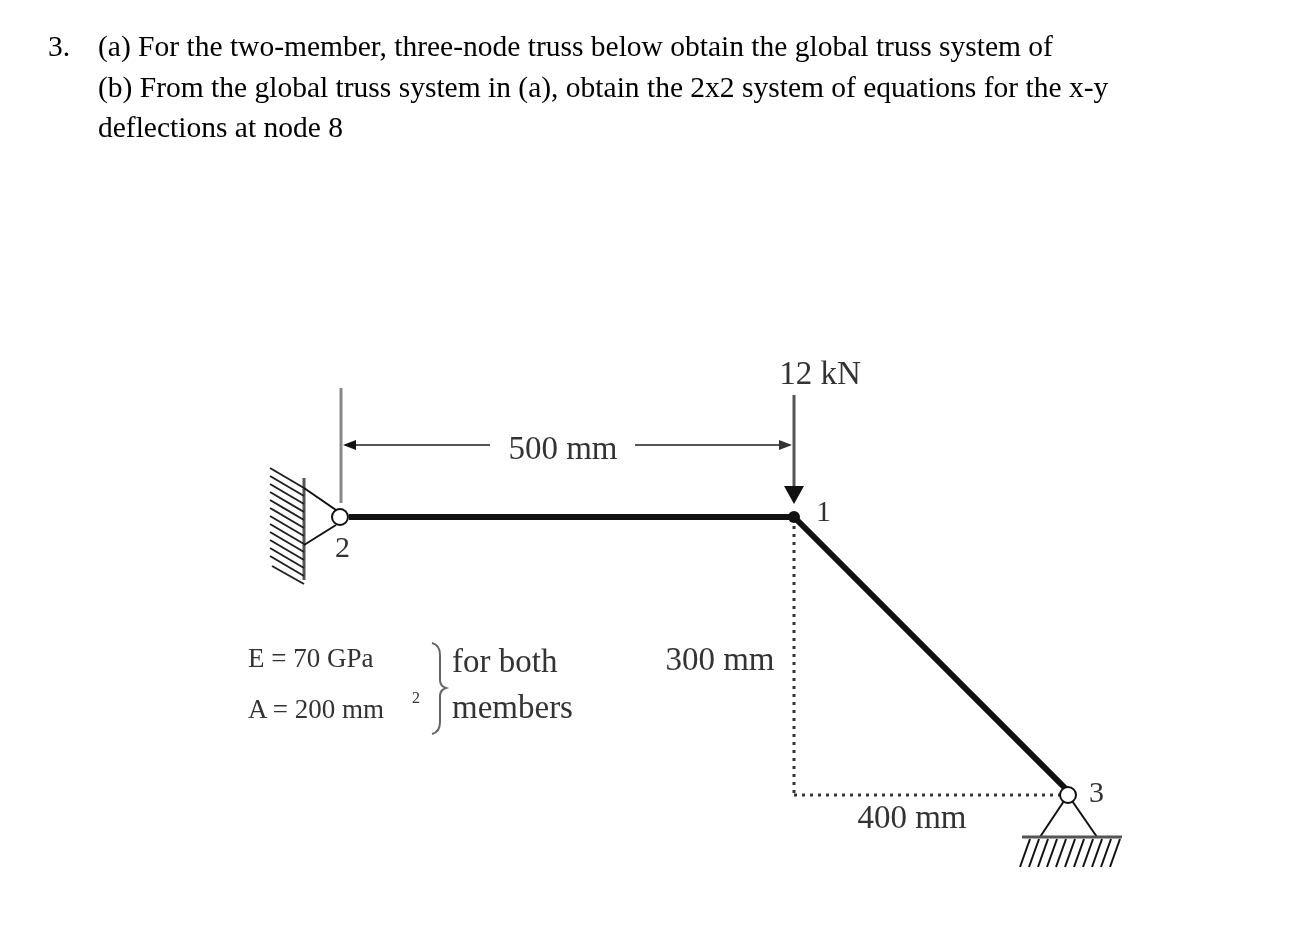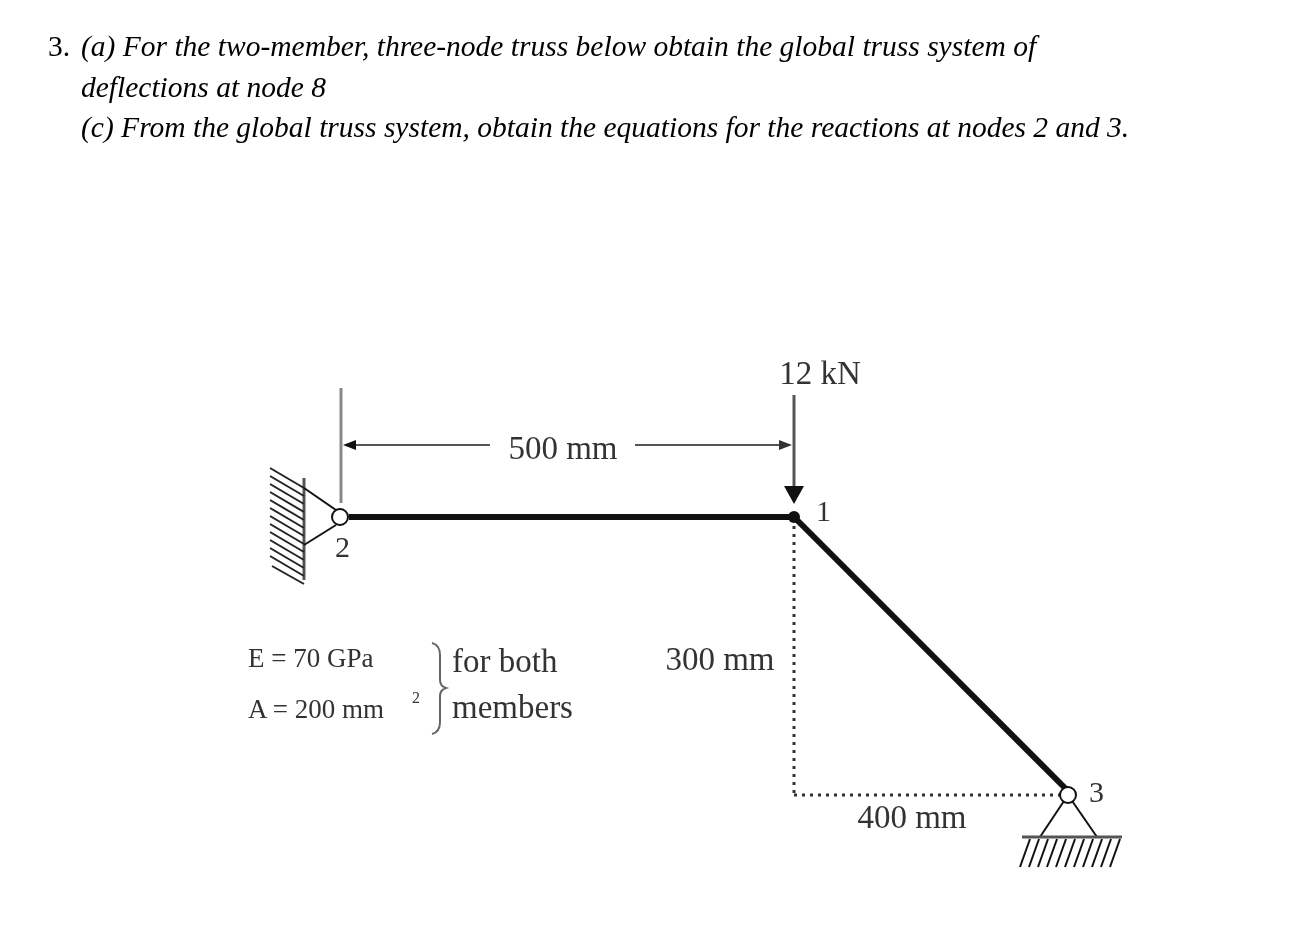--- a/index.html
+++ b/index.html
@@ -1,32 +1,32 @@
 <!DOCTYPE html>
 <html><head>
 <meta charset="utf-8">
 <style>
   html, body { margin:0; padding:0; background:#ffffff; }
   body { width:1290px; height:940px; position:relative; overflow:hidden; font-family:"Liberation Serif", serif; color:#000; }
   .problem { position:absolute; left:48px; top:26px; width:1220px; font-size:29.5px; line-height:40.5px; }
   .num { position:absolute; left:0; top:0; }
-  .body { position:absolute; left:33px; top:0; width:1170px;font-style:italic; }
+  .body { position:absolute; left:50px; top:0; width:1170px; }
   .line { white-space:nowrap; display:block; }
   svg { position:absolute; left:0; top:0; }
   .dl { font-family:"Liberation Serif", serif; fill:#333; }
 </style>
 </head>
 <body>
 
 <div class="problem">
   <span class="num">3.</span>
   <div class="body">
     <span class="line">(a) For the two-member, three-node truss below obtain the global truss system of</span>
+    <span class="line">(b) From the global truss system in (a), obtain the 2x2 system of equations for the x-y</span>
     <span class="line">deflections at node 8</span>
-    <span class="line">(c) From the global truss system, obtain the equations for the reactions at nodes 2 and 3.</span>
   </div>
 </div>
 
 <svg width="1290" height="940" viewBox="0 0 1290 940">
 
   <g>
     <line x1="304" y1="478" x2="304" y2="580" stroke="#555" stroke-width="3"></line>
     <g stroke="#222" stroke-width="2">
       <line x1="270" y1="468" x2="304" y2="488"></line>
       <line x1="270" y1="476" x2="304" y2="496"></line>

